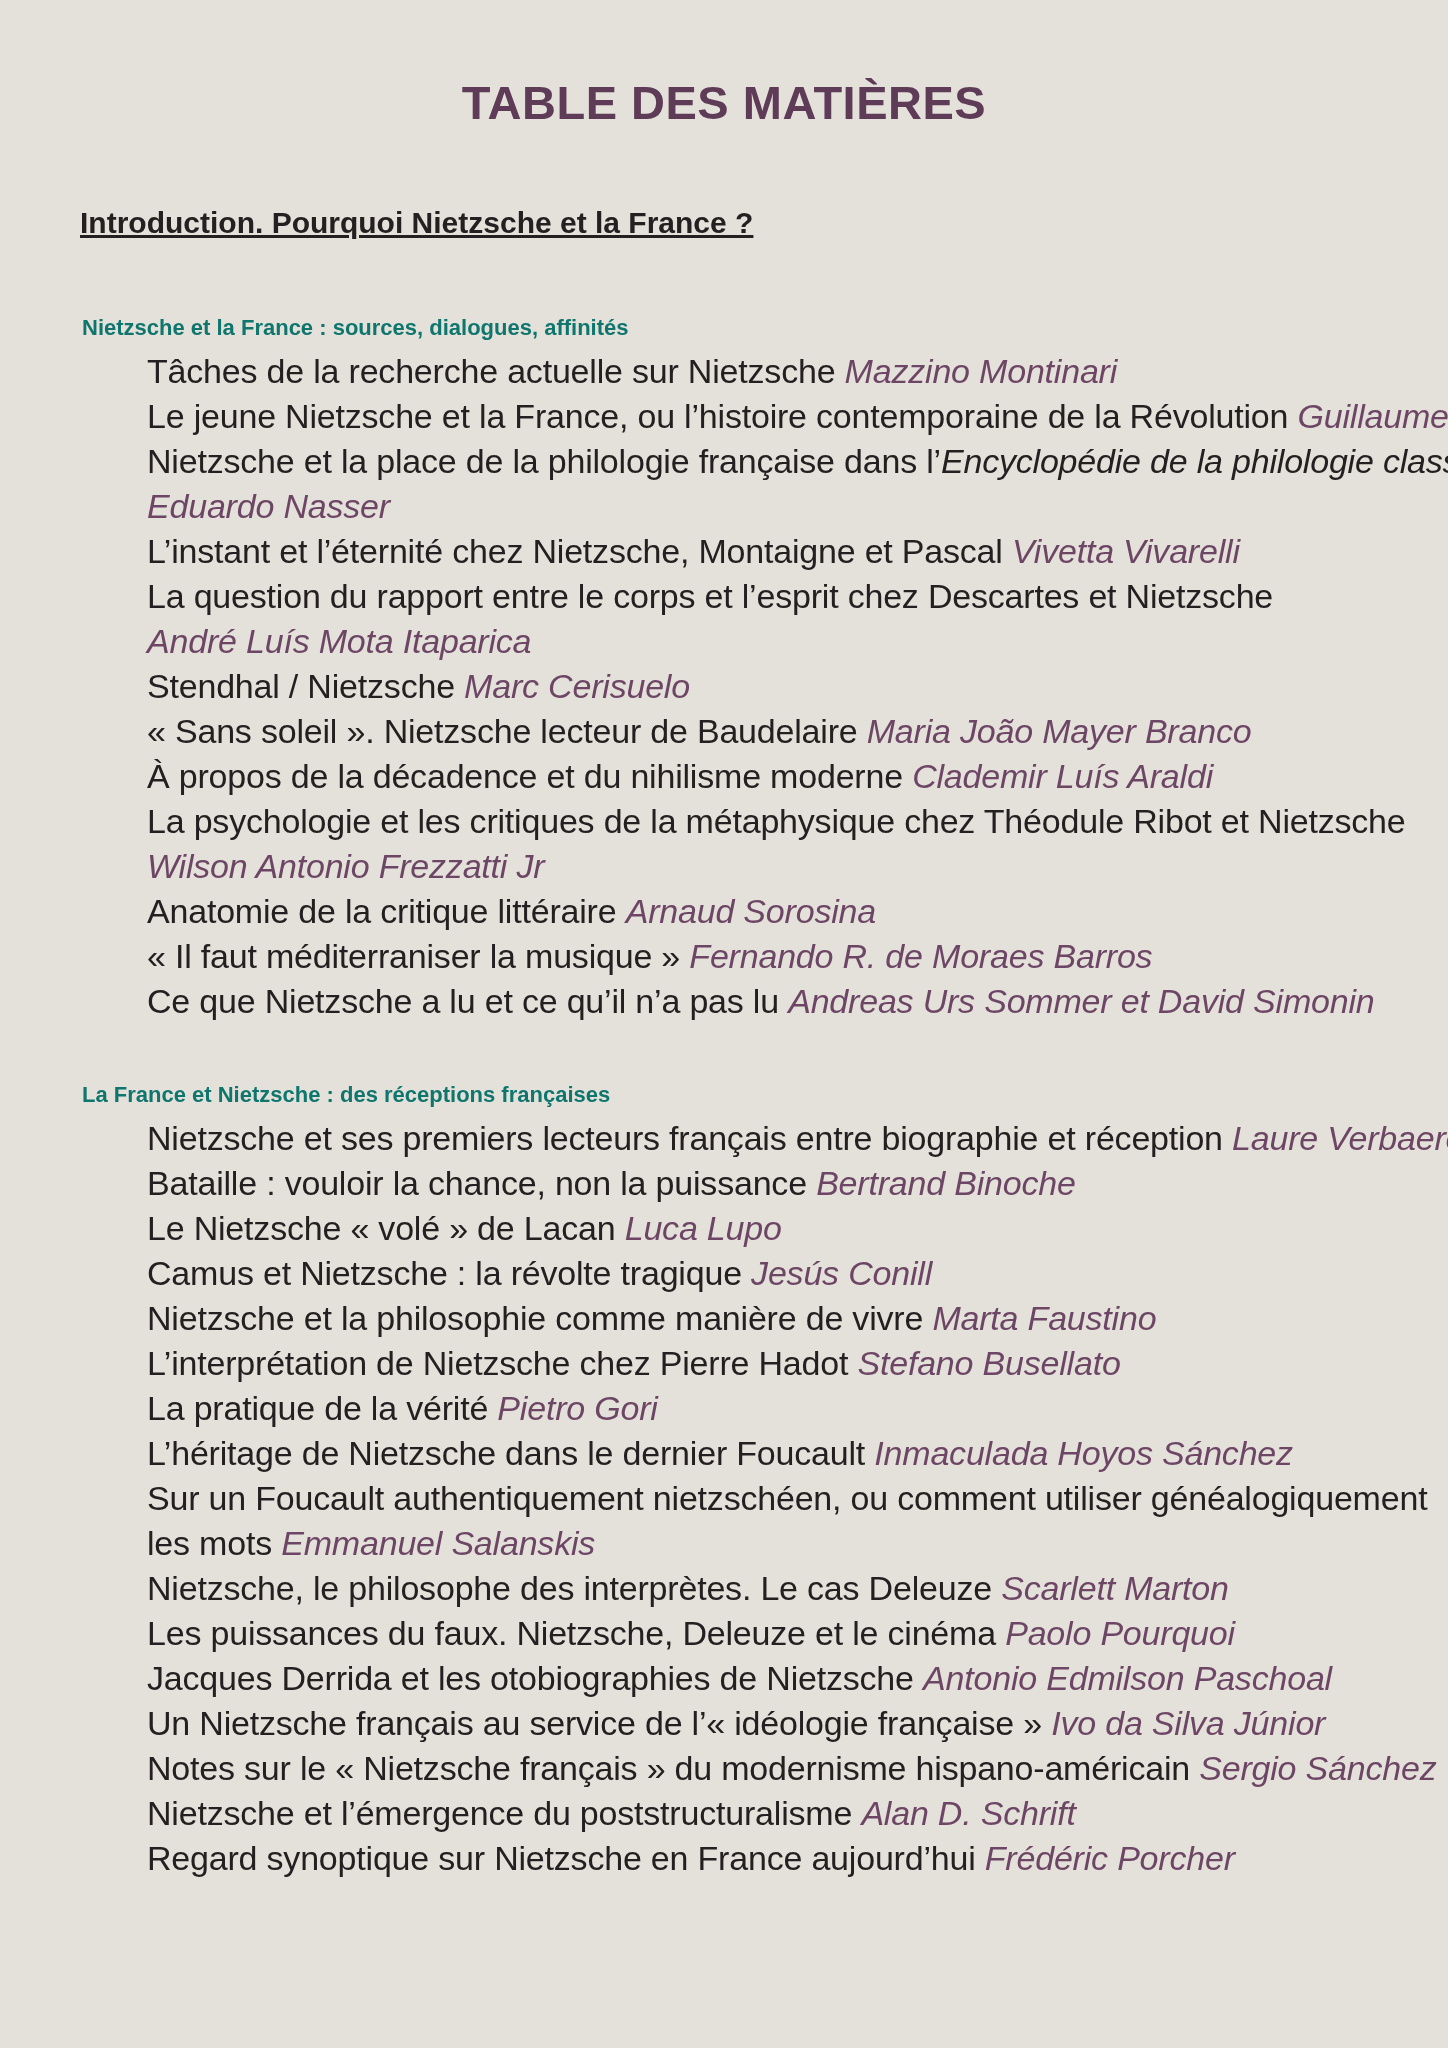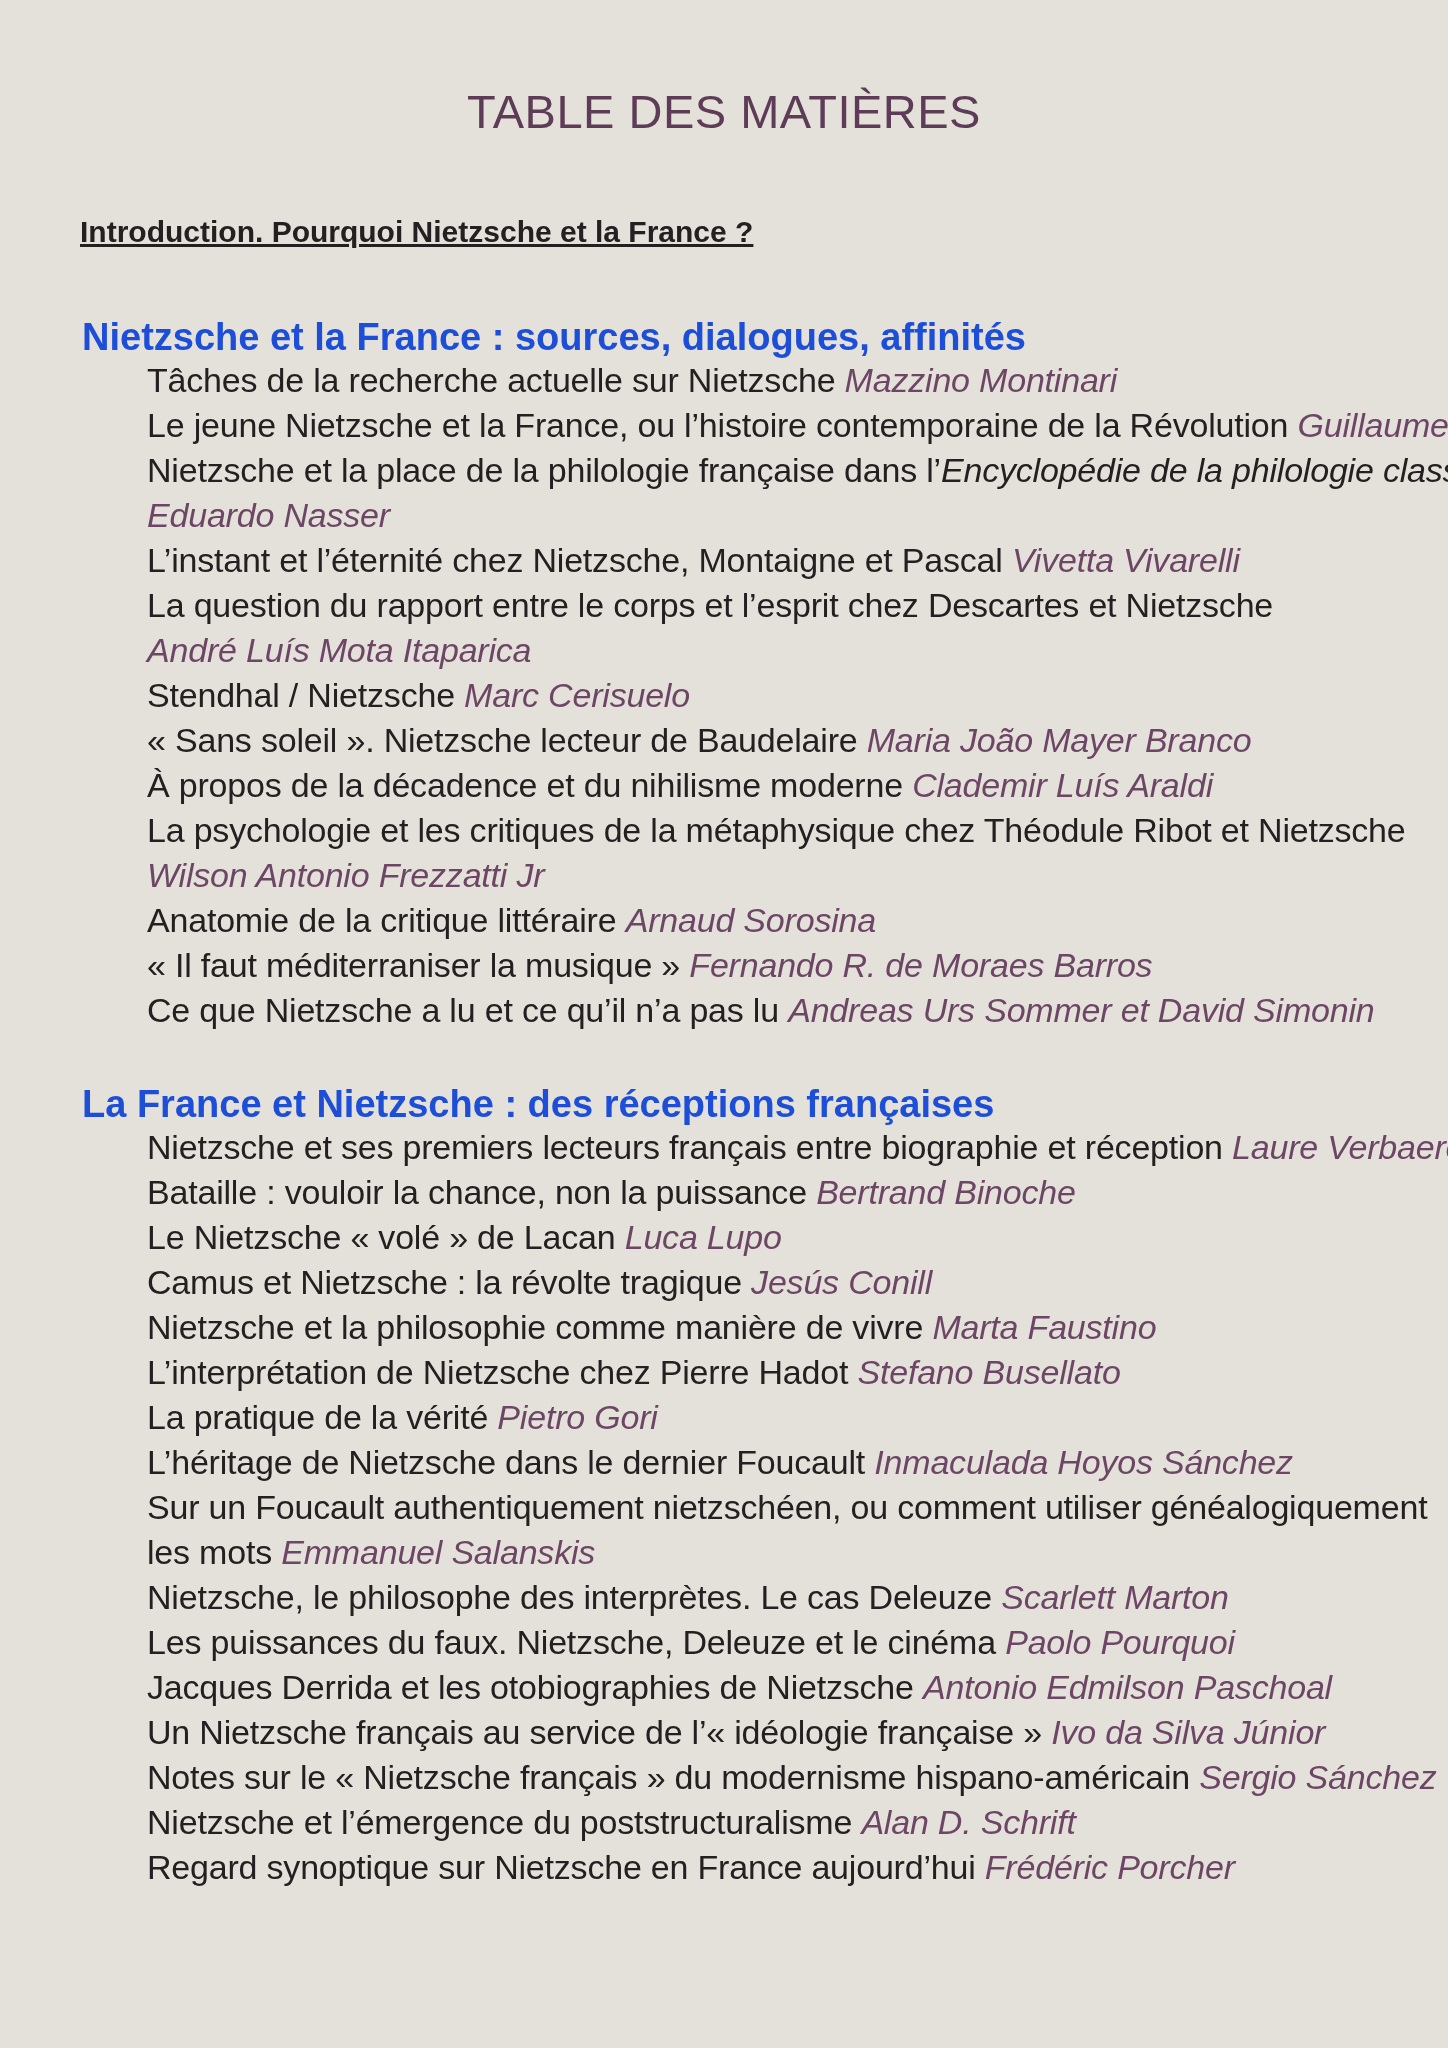--- a/index.html
+++ b/index.html
@@ -7,42 +7,42 @@
     width: 1448px;
     height: 2048px;
     background: #e4e0da;
     color: #242021;
     font-family: "Liberation Sans", sans-serif;
     overflow: hidden;
     box-sizing: border-box;
     padding-top: 77px;
   }
   .page-title {
-    margin: 9px;
+    margin: 0;
     font-size: 47px;
     line-height: 52px;
-    font-weight: 400;
+    font-weight: 700;
     text-align: center;
     color: #5e3b56;
     letter-spacing: 0.5px;
   }
   .intro-heading {
     margin: 76px 40px 0 80px;
     font-size: 30px;
     line-height: 36px;
     font-weight: 700;
     color: #242021;
     text-decoration: underline;
   }
   .toc-section .section-heading {
     margin: 0 40px 0 82px;
-    font-size: 38px;
+    font-size: 22px;
     line-height: 36px;
     font-weight: 700;
-    color: #1d4ed8;
+    color: #0f766e;
   }
   .toc-section:nth-of-type(1) .section-heading { margin-top: 69px; }
   .toc-section:nth-of-type(2) .section-heading { margin-top: 53px; }
   .entries {
     margin: 3px 0 0 147px;
   }
   .entry-line {
     font-size: 34px;
     line-height: 45px;
     letter-spacing: -0.2px;

